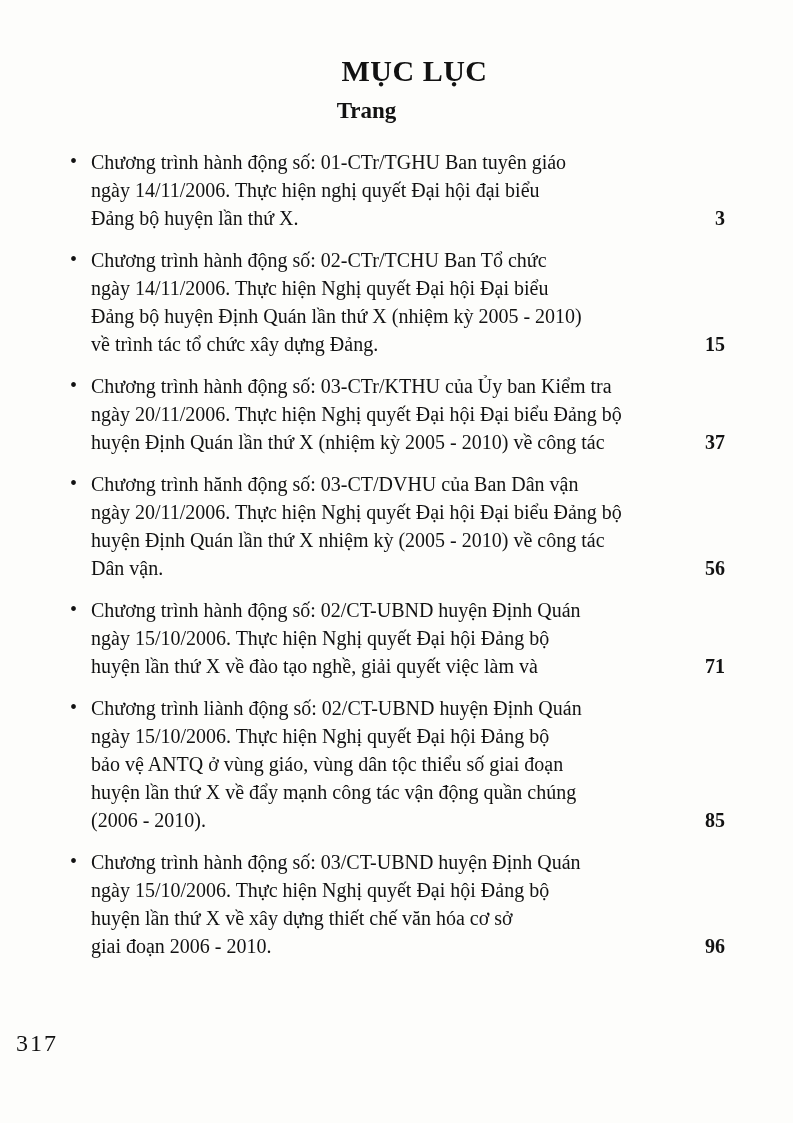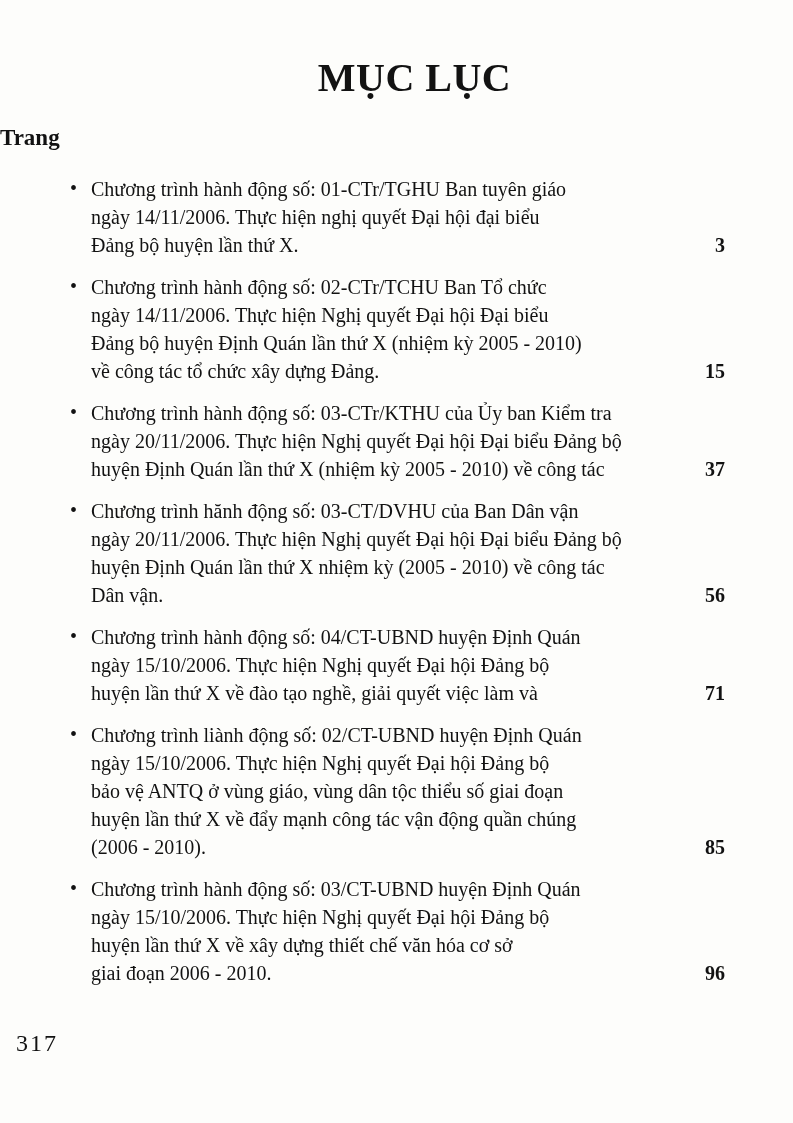--- a/index.html
+++ b/index.html
@@ -12,29 +12,29 @@
   .page {
     position: relative;
     width: 793px; height: 1123px;
     background: #fdfdfb;
     color: #121212;
     overflow: hidden;
   }
   .title {
     margin-top: 54px;
     text-align: center;
-    font-size: 40px;
+    font-size: 30px;
     font-weight: 700;
     letter-spacing: 0.5px;
     margin-left: 36px;
   }
   .trang {
-    margin-top: 24px;
+    margin-top: 10px;
     margin-right: 60px;
-    text-align: left;
+    text-align: center;
     font-size: 23px;
     font-weight: 700;
   }
   .toc {
     margin: 24px 68px 0 72px;
   }
   .entry {
     position: relative;
     padding-left: 13px;
     margin-bottom: 14px;
@@ -84,21 +84,21 @@
           <div class="line">Đảng bộ huyện lần thứ X.</div>
         </div>
     <span class="entry-page">3</span>
   </div>
       <div class="entry">
     <span class="bullet">•</span>
     <div class="entry-lines">
           <div class="line">Chương trình hành động số: 02-CTr/TCHU Ban Tổ chức</div>
           <div class="line">ngày 14/11/2006. Thực hiện Nghị quyết Đại hội Đại biểu</div>
           <div class="line">Đảng bộ huyện Định Quán lần thứ X (nhiệm kỳ 2005 - 2010)</div>
-          <div class="line">về công tác tổ chức xây dựng Đảng.</div>
+          <div class="line">về trình tác tổ chức xây dựng Đảng.</div>
         </div>
     <span class="entry-page">15</span>
   </div>
       <div class="entry">
     <span class="bullet">•</span>
     <div class="entry-lines">
           <div class="line">Chương trình hành động số: 03-CTr/KTHU của Ủy ban Kiểm tra</div>
           <div class="line">ngày 20/11/2006. Thực hiện Nghị quyết Đại hội Đại biểu Đảng bộ</div>
           <div class="line">huyện Định Quán lần thứ X (nhiệm kỳ 2005 - 2010) về công tác</div>
         </div>
@@ -110,21 +110,21 @@
           <div class="line">Chương trình hănh động số: 03-CT/DVHU của Ban Dân vận</div>
           <div class="line">ngày 20/11/2006. Thực hiện Nghị quyết Đại hội Đại biểu Đảng bộ</div>
           <div class="line">huyện Định Quán lần thứ X nhiệm kỳ (2005 - 2010) về công tác</div>
           <div class="line">Dân vận.</div>
         </div>
     <span class="entry-page">56</span>
   </div>
       <div class="entry">
     <span class="bullet">•</span>
     <div class="entry-lines">
-          <div class="line">Chương trình hành động số: 04/CT-UBND huyện Định Quán</div>
+          <div class="line">Chương trình hành động số: 02/CT-UBND huyện Định Quán</div>
           <div class="line">ngày 15/10/2006. Thực hiện Nghị quyết Đại hội Đảng bộ</div>
           <div class="line">huyện lần thứ X về đào tạo nghề, giải quyết việc làm và</div>
         </div>
     <span class="entry-page">71</span>
   </div>
       <div class="entry">
     <span class="bullet">•</span>
     <div class="entry-lines">
           <div class="line">Chương trình liành động số: 02/CT-UBND huyện Định Quán</div>
           <div class="line">ngày 15/10/2006. Thực hiện Nghị quyết Đại hội Đảng bộ</div>

